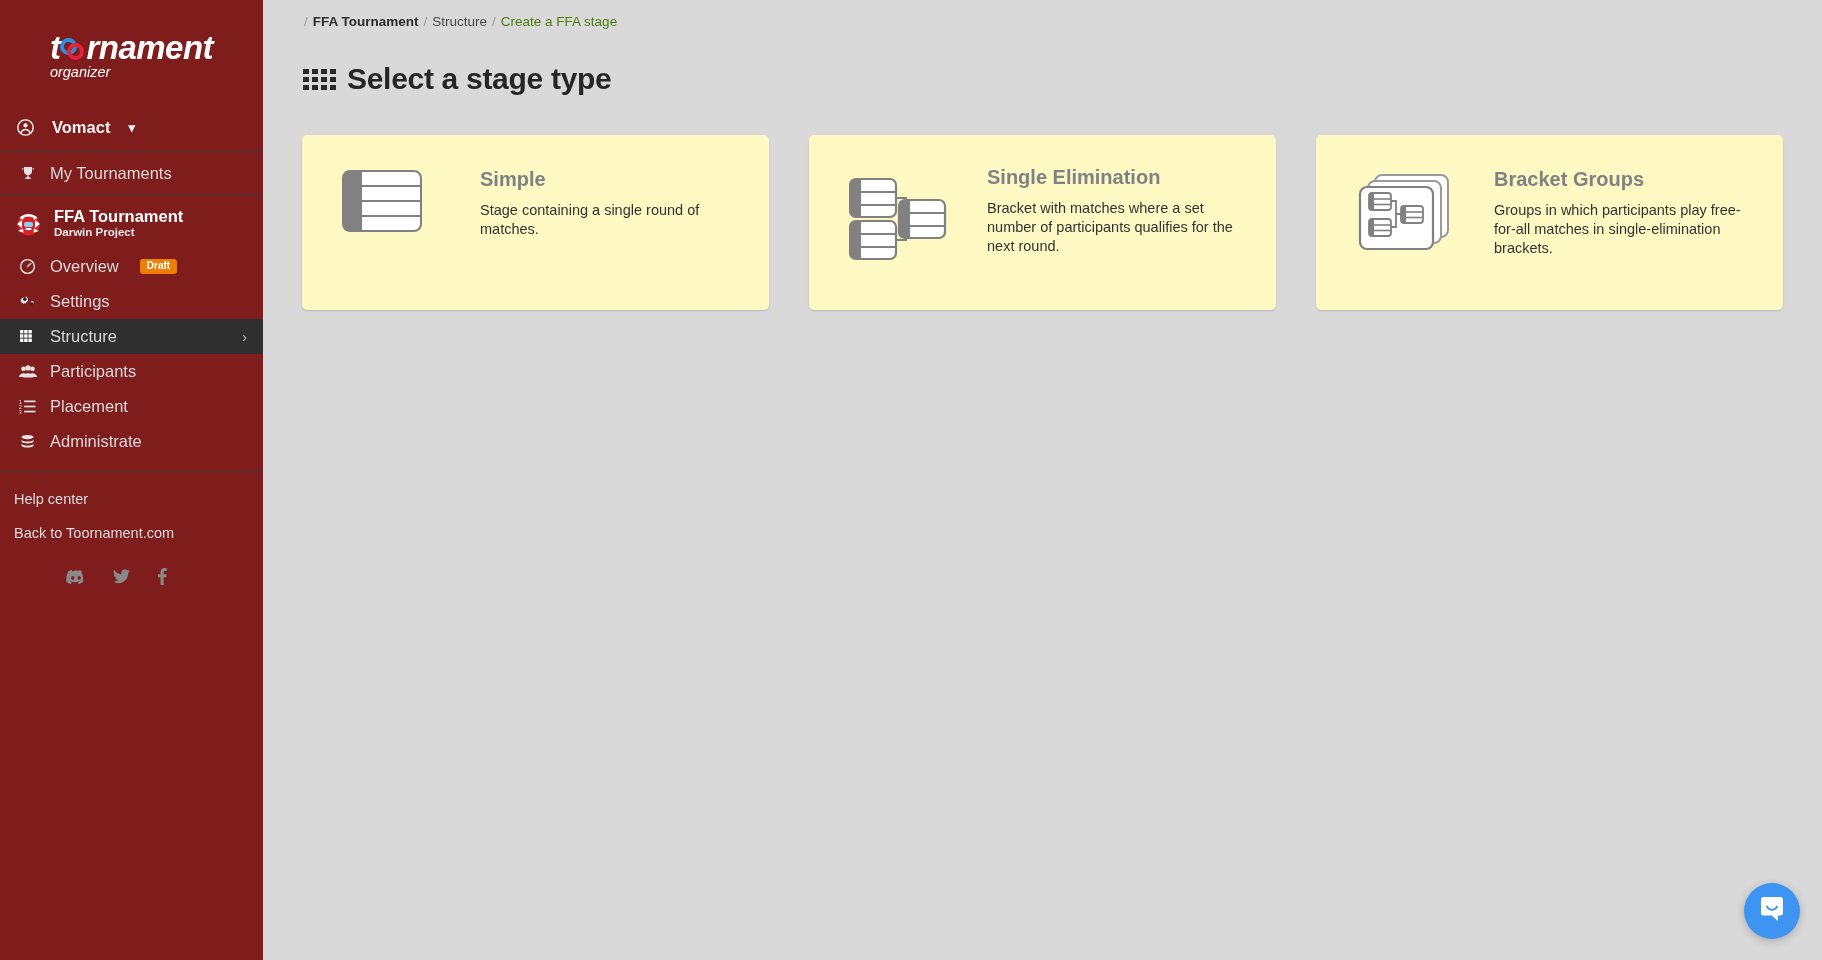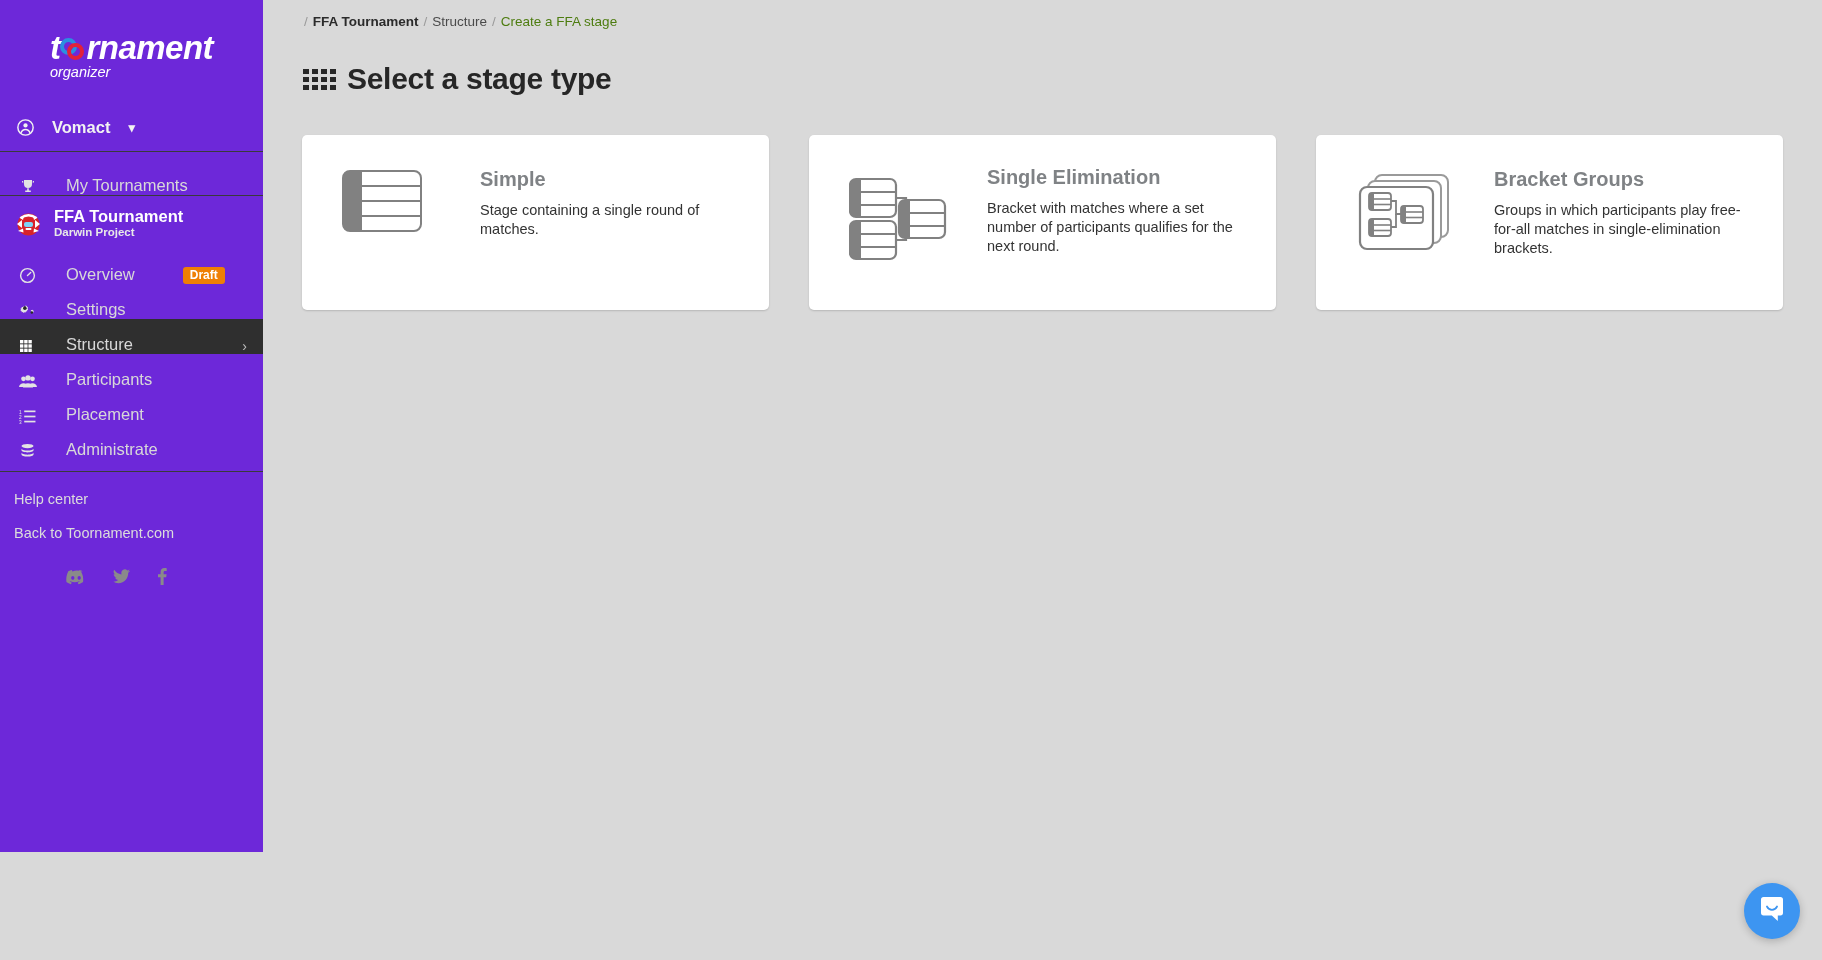--- a/index.html
+++ b/index.html
@@ -9,22 +9,22 @@
     overflow: hidden;
     background: #d9d9d9;
     font-family: "Liberation Sans", sans-serif;
   }
   #app { display: flex; width: 1822px; height: 960px; }
 
   
   .sidebar {
     width: 263px;
     min-width: 263px;
-    height: 852px;
-    background: #6d28d9;
+    height: 960px;
+    background: #7f1d1d;
     color: #d8d8d8;
     display: flex;
     flex-direction: column;
     position: relative;
   }
   .logo-wrap {
     height: 104px;
     display: flex;
     align-items: center;
     justify-content: center;
@@ -68,22 +68,22 @@
     font-size: 16.5px;
     font-weight: bold;
     color: #f2f2f2;
     cursor: pointer;
   }
   .sb-divider { height:1px; background:#3a3a3a; }
 
   .nav-section { padding: 0; }
   .nav-item {
     display: flex;
-    align-items: flex-end;
-    gap: 28px;
+    align-items: center;
+    gap: 12px;
     height: 35px;
     padding: 0 16px 0 17px;
     font-size: 16.5px;
     color: #d8d8d8;
     cursor: pointer;
     position: relative;
   }
   .nav-item.active { background:#2f2f2f; }
   .nav-item .ico {
     width: 21px; min-width:21px; display:flex; align-items:center; justify-content:center;
@@ -98,26 +98,26 @@
   }
   .tourn-avatar {
     width: 29px; height:29px; min-width:29px; position:relative;
   }
   .tourn-name { font-size:16.5px; font-weight:bold; color:#ffffff; line-height:1.12; }
   .tourn-game { font-size:11.5px; font-weight:bold; color:#e8e8e8; line-height:1.2; margin-top:1px; }
 
   .badge {
     background:#ef7f04;
     color:#ffffff;
-    font-size:12px;
+    font-size:10px;
     font-weight:bold;
     border-radius:3px;
     padding:2px 7px 3px 7px;
     line-height:1;
-    margin-left:20px;
+    margin-left:9px;
   }
 
   .foot-links { padding: 19px 0 0 14px; }
   .foot-link {
     font-size:14.5px; color:#dcdcdc; margin-bottom:18px; cursor:pointer; display:block;
   }
   .socials { display:flex; gap:27px; padding: 9px 0 0 66px; }
   .socials .s { color:#8a8a8a; cursor:pointer; display:flex; align-items:center; }
 
   
@@ -151,21 +151,21 @@
   .page-title { font-size:30px; font-weight:bold; color:#262626; letter-spacing:-0.3px; }
 
   .cards {
     display:flex;
     gap: 40px;
     padding: 39px 0 0 39px;
   }
   .card {
     width: 467px;
     height: 175px;
-    background:#ffffff;
+    background:#fef9c3;
     border-radius:5px;
     box-shadow: 0 1px 2px rgba(0,0,0,0.16);
     display:flex;
     align-items:flex-start;
     padding: 31px 24px 0 40px;
     gap: 28px;
     cursor:pointer;
   }
   .card-icon { width:110px; min-width:110px; display:flex; justify-content:flex-start; padding-top:4px; }
   .card-body { padding-top:2px; }

